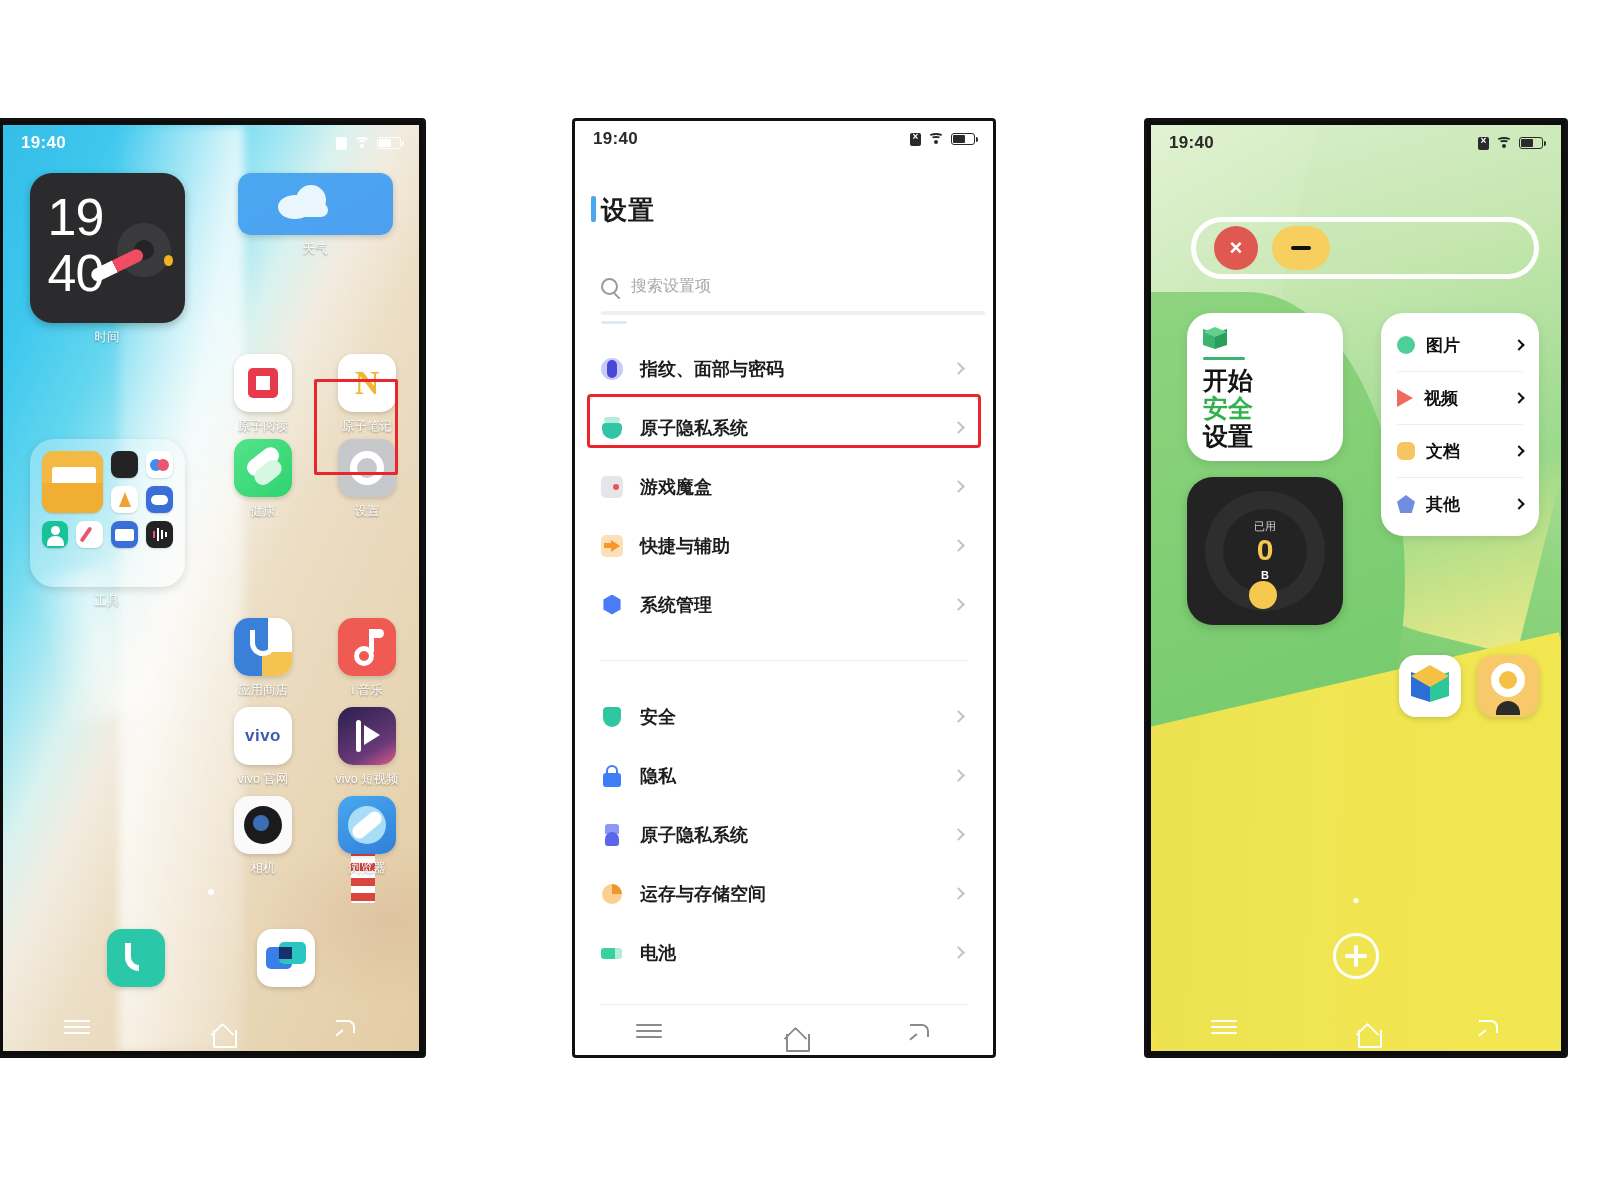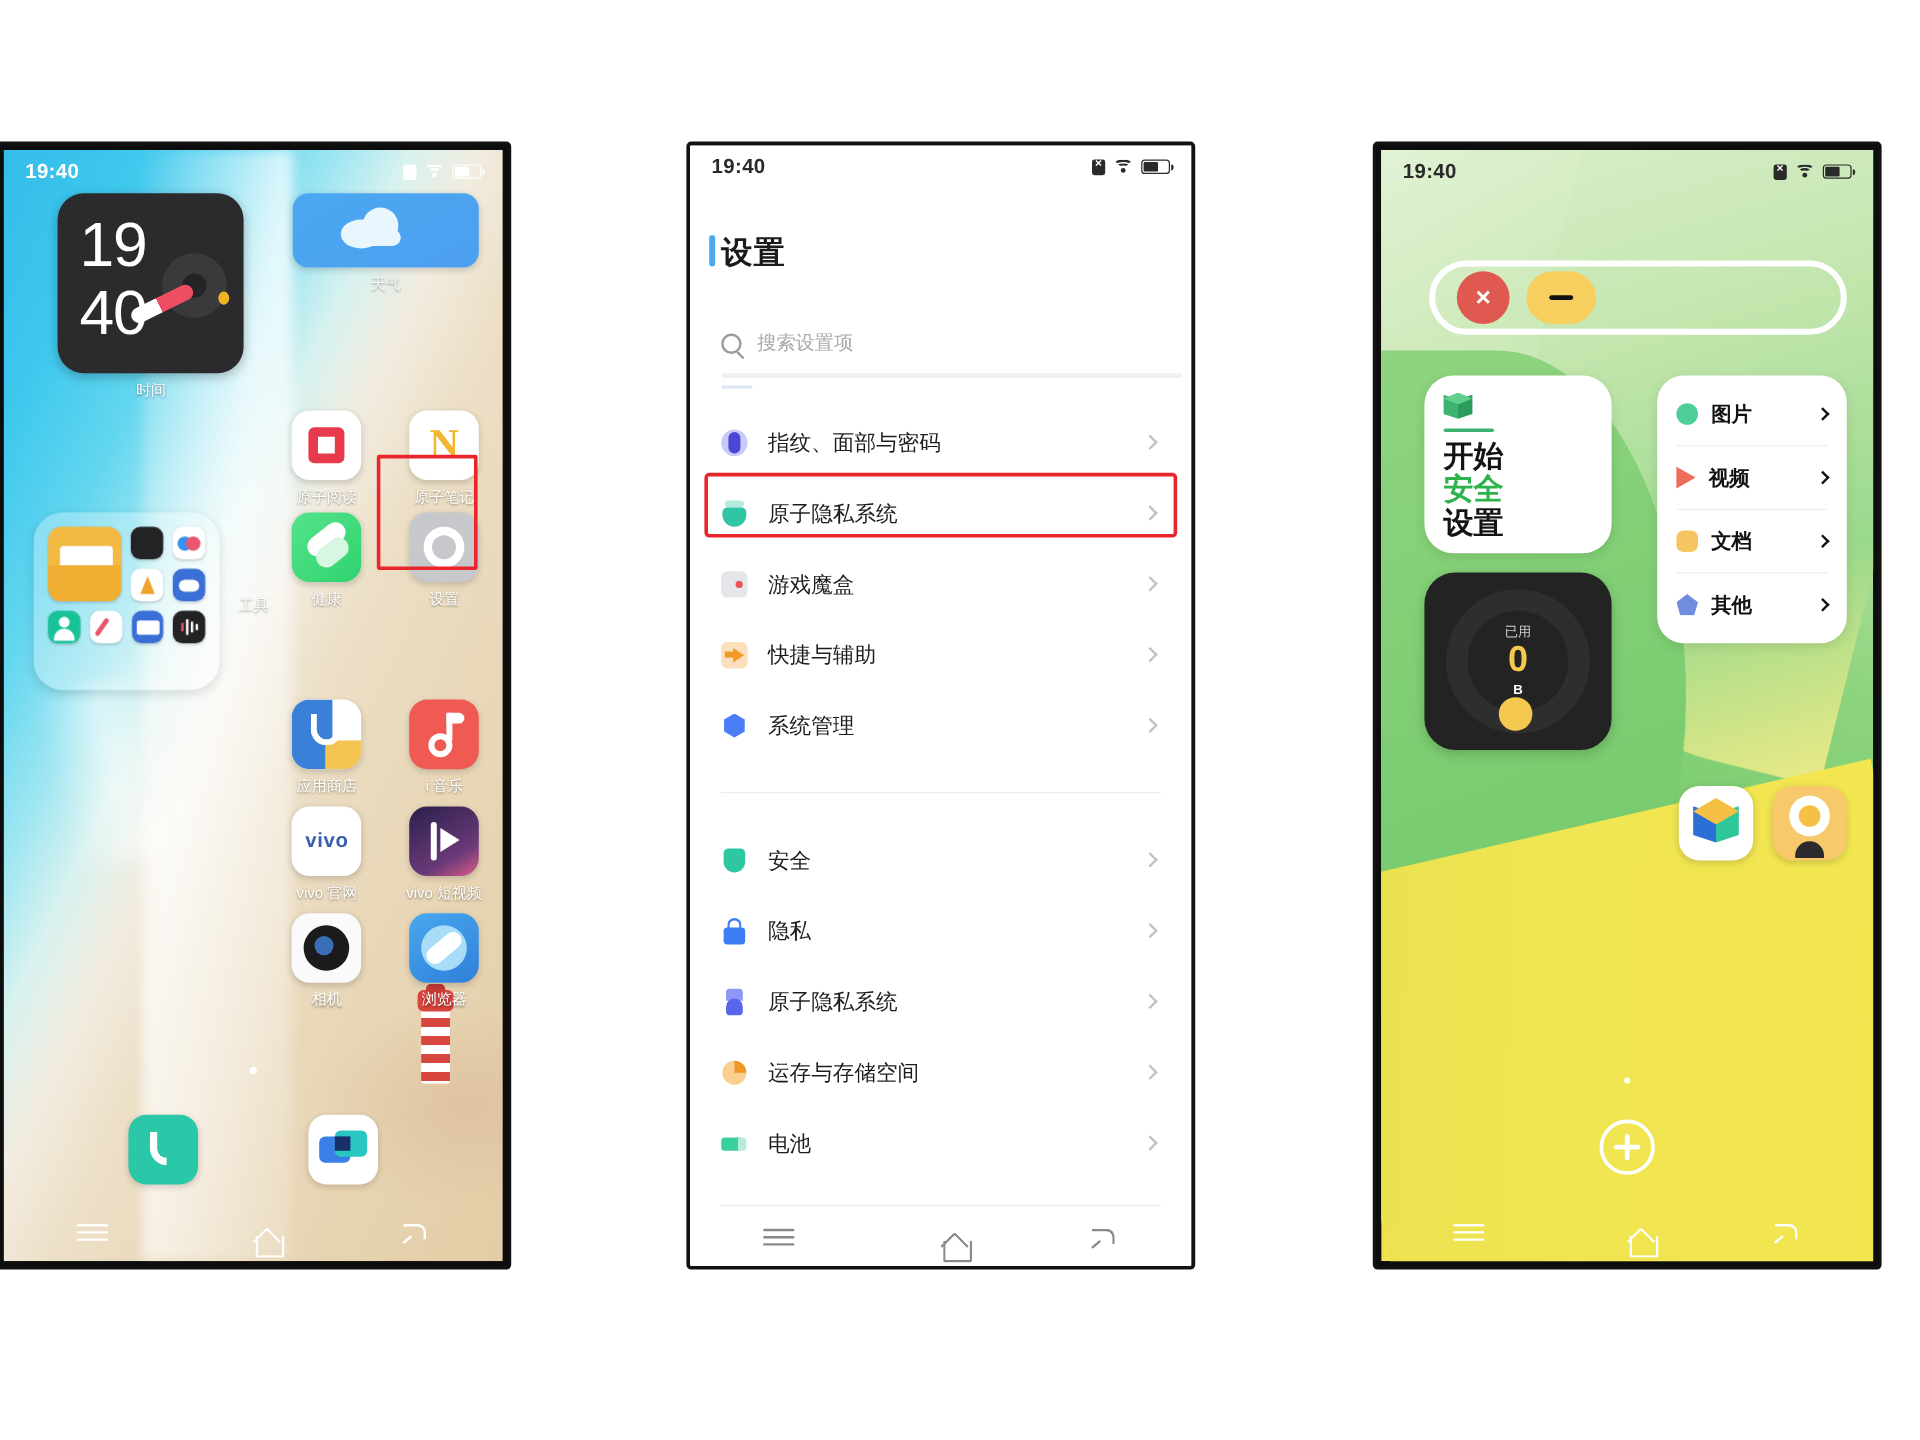--- a/index.html
+++ b/index.html
@@ -66,21 +66,21 @@
       border-radius:4px 4px 2px 2px; }
   .lh-top  { position:absolute; top:0; left:3px; width:30px; height:18px;
       background:#d9453f; border-radius:5px; }
   .lh-cap  { position:absolute; top:-5px; left:10px; width:16px; height:8px;
       background:#c63b36; border-radius:4px 4px 0 0; }
 
   .pagedot { position:absolute; left:50%; transform:translateX(-50%);
      bottom:156px; width:6px; height:6px; border-radius:50%;
      background:rgba(255,255,255,.95); }
 
-  .hs-grid { position:absolute; left:0; right:0; top:36px;padding-left:25px; }
+  .hs-grid { position:absolute; left:0; right:0; top:48px; }
   .hs-row  { display:flex; }
   .hs-cell { width:25%; display:flex; flex-direction:column; align-items:center; }
   .app-label { margin-top:6px; font-size:12.5px; color:#fff; text-shadow:0 1px 2px rgba(0,0,0,.45);
      white-space:nowrap; }
   .ic { width:58px; height:58px; border-radius:15px; position:relative;
         overflow:hidden; box-shadow:0 2px 5px rgba(0,0,0,.16); }
 
   
   .w-time { width:155px; height:150px; border-radius:22px; background:#2b2b2d;
      position:relative; box-shadow:0 3px 9px rgba(0,0,0,.25); overflow:hidden;}
@@ -143,21 +143,21 @@
   .mag { width:17px; height:17px; border:2px solid #9a9a9e; border-radius:50%;
       position:relative; flex:none; }
   .mag::after { content:""; position:absolute; right:-5px; bottom:-4px; width:8px; height:2px;
       background:#9a9a9e; transform:rotate(45deg); border-radius:2px; }
   .st-search span { font-size:16px; color:#a8a8ad; }
   .st-divider { position:absolute; left:26px; right:8px; top:190px; height:4px;
       background:#f0f0f2; border-radius:2px; }
   .st-divider2{ position:absolute; left:26px; width:26px; top:200px; height:3px;
       background:#dfe9f4; border-radius:2px; }
 
-  .st-list { position:absolute; left:0; right:0; top:218px; }
+  .st-list { position:absolute; left:0; right:0; top:218px;font-weight:bold; }
   .st-item { position:relative; height:59px; margin:0 26px; display:flex;
       align-items:center; gap:17px; }
   .st-item .lbl { font-size:18px; color:#1d1d1f; flex:1; }
   .chev { width:9px; height:9px; border-right:2px solid #c2c2c6;
       border-top:2px solid #c2c2c6; transform:rotate(45deg); flex:none;
       margin-right:4px; }
   .gicon { width:22px; height:22px; flex:none; position:relative; }
 
   .sep { margin:10px 26px; height:1px; background:#ececee; }
 
@@ -309,21 +309,21 @@
           </div>
           <div class="hs-cell" style="width:25%;">
             <div class="ic" style="background:#fff;display:flex;align-items:center;justify-content:center;">
               <span style="font-size:34px;font-weight:bold;color:#f2b630;font-family:'Liberation Serif',serif;">N</span>
             </div>
             <div class="app-label">原子笔记</div>
           </div>
         </div>
 
         <div class="hs-row" style="margin-top:4px;align-items:flex-start;">
-          <div style="width:50%;display:flex;align-items:center;gap:16px;">
+          <div style="width:50%;display:flex;flex-direction:column;align-items:center;">
             <div class="w-folder">
               <div class="fd-row">
                 <div class="mini mini-big" style="background:#f4b942;">
                   <span style="position:absolute;left:10px;top:16px;width:44px;height:26px;background:#fff;border-radius:3px;"></span>
                   <span style="position:absolute;left:0;bottom:0;width:62px;height:30px;background:#f0ae33;border-radius:0 0 11px 11px;"></span>
                 </div>
                 <div style="display:flex;flex-direction:column;gap:8px;">
                   <div style="display:flex;gap:8px;">
                     <div class="mini" style="background:#232326;"></div>
                     <div class="mini" style="background:#fff;">

